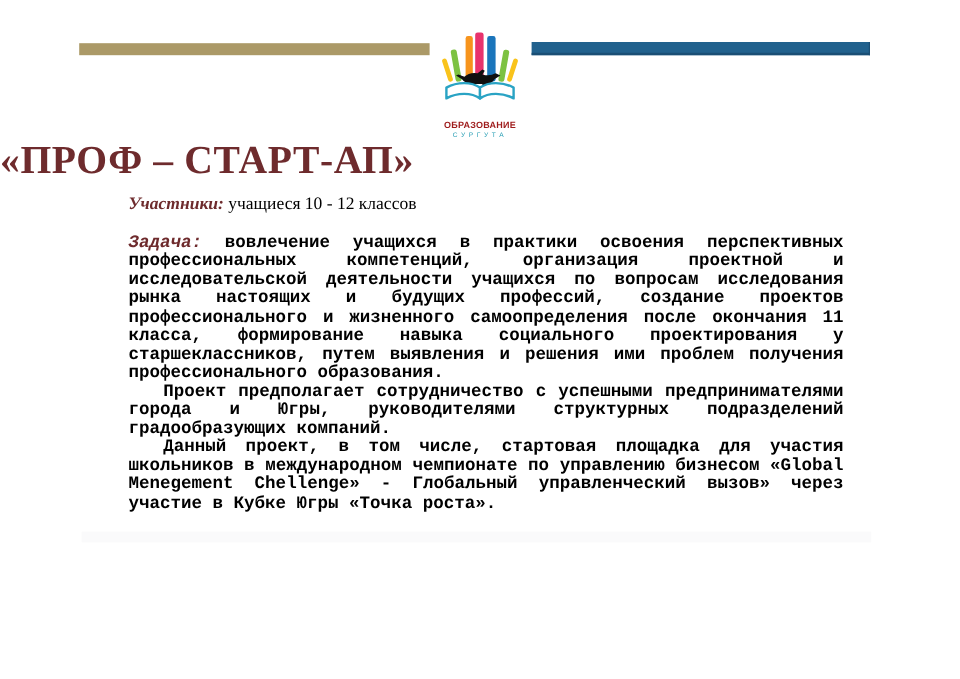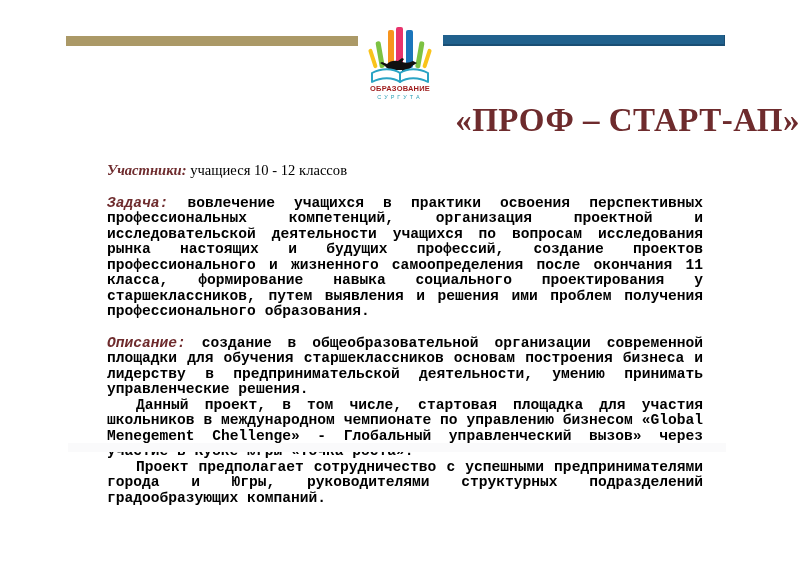--- a/index.html
+++ b/index.html
@@ -30,42 +30,42 @@
   .logo {
     position: absolute;
     top: 26px; left: 50%;
     transform: translateX(-50%);
     width: 78px;
     text-align: center;
     line-height: 1;
   }
   .logo svg { display: block; margin: 0 auto; }
   .logo-line1 {
-    margin-top: 1px;
+    margin-top: 17px;
     font-family: "Liberation Sans", "DejaVu Sans", sans-serif;
     font-weight: bold;
     font-size: 7.5px;
     color: #9e1b1b;
     letter-spacing: 0.2px;
     white-space: nowrap;
   }
   .logo-line2 {
     margin-top: 2px;
     font-family: "Liberation Sans", "DejaVu Sans", sans-serif;
     font-size: 5.5px;
     color: #2a9fb5;
     letter-spacing: 3px;
     white-space: nowrap;
   }
   .title {
     position: absolute;
-    top: 102px; left: 0;
+    top: 116px; left: 0;
     width: 100%;
     margin: 0;
-    text-align: right;
+    text-align: left;
     font-size: 33px;
     font-weight: bold;
     color: #6e2b2d;
     letter-spacing: 0.5px;
   }
   .content {
     position: absolute;
     left: 107px; top: 163px;
     width: 596px;
     font-size: 14.6px;
@@ -125,26 +125,22 @@
     <p class="p-participants">
       <span class="label">Участники:</span>
       <span>учащиеся 10 - 12 классов</span>
     </p>
 
     <p class="p-task bold just">
       <span class="label">Задача:</span>
       <span>вовлечение учащихся в практики освоения перспективных профессиональных компетенций, организация проектной и исследовательской деятельности учащихся по вопросам исследования рынка настоящих и будущих профессий, создание проектов профессионального и жизненного самоопределения после окончания 11 класса, формирование навыка социального проектирования у старшеклассников, путем выявления и решения ими проблем получения профессионального образования.</span>
     </p>
 
-    <p class="p-desc bold just">
-      <span class="label">Описание:</span>
-      <span>создание в общеобразовательной организации современной площадки для обучения старшеклассников основам построения бизнеса и лидерству в предпринимательской деятельности, умению принимать управленческие решения.</span>
-    </p>
+
+    <p class="bold just indent">Проект предполагает сотрудничество с успешными предпринимателями города и Югры, руководителями структурных подразделений градообразующих компаний.</p>
 
     <p class="bold just indent">Данный проект, в том числе, стартовая площадка для участия школьников в международном чемпионате по управлению бизнесом «Global Menegement Chellenge» - Глобальный управленческий вызов» через участие в Кубке Югры «Точка роста».</p>
-
-    <p class="bold just indent">Проект предполагает сотрудничество с успешными предпринимателями города и Югры, руководителями структурных подразделений градообразующих компаний.</p>
 
   </div>
 
   <div class="placeholder-edge"></div>
 
 </div>
 
 </body></html>

